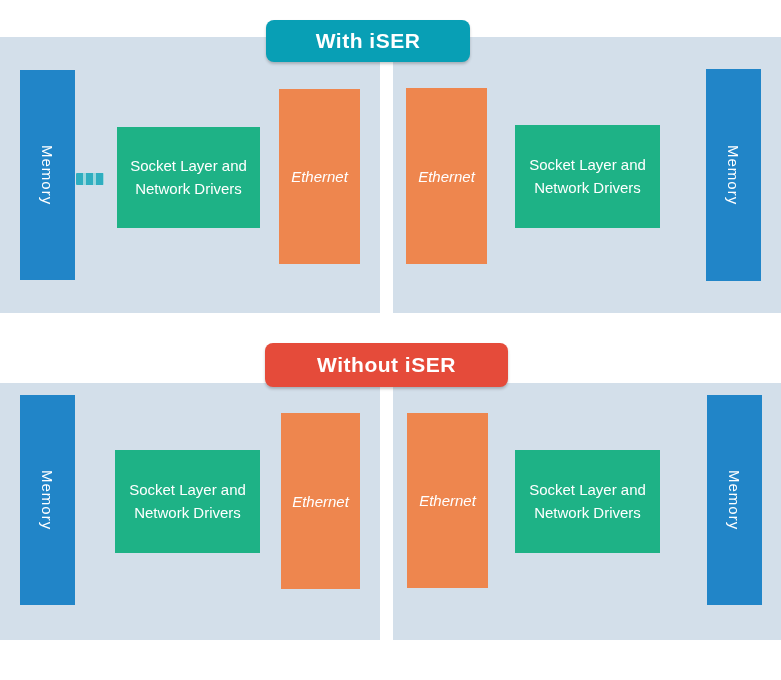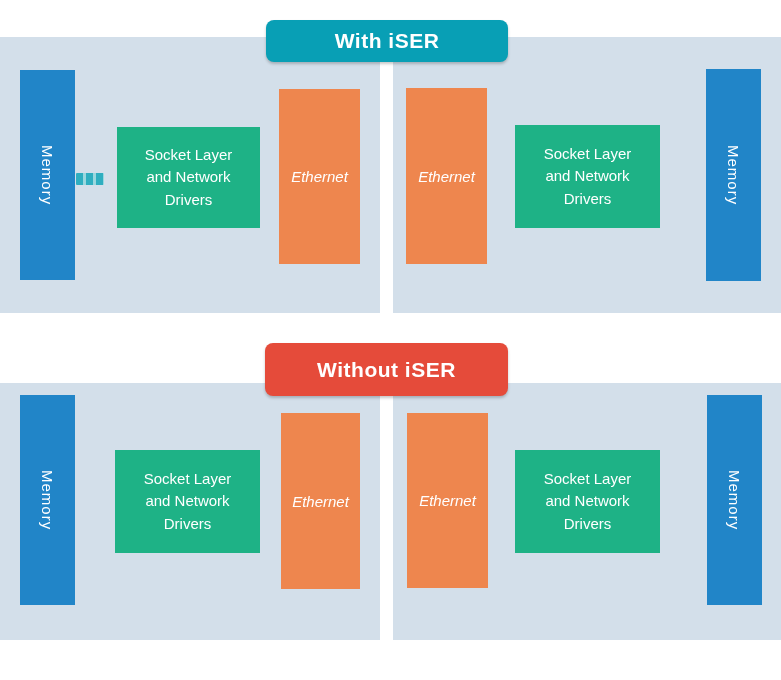--- a/index.html
+++ b/index.html
@@ -27,21 +27,21 @@
   }
   .memory {
     background: var(--c-memory-blue, #2185c8);
     writing-mode: vertical-rl;
     text-orientation: mixed;
     letter-spacing: 1px;
   }
   .socket {
     background: var(--c-socket-green, #1eb286);
     line-height: 1.5;
-    padding: 0 18px;
+    padding: 0 4px;
     box-sizing: border-box;
   }
   .ethernet {
     background: var(--c-ethernet-orange, #ee864e);
     font-style: italic;
   }
 
   .badge {
     position: absolute;
     display: flex;
@@ -66,22 +66,22 @@
     border-radius: 1px;
   }
 
   
   #p1 { left: 0;     top: 37px;  width: 380px; height: 276px; }
   #p2 { left: 393px; top: 37px;  width: 388px; height: 276px; }
   #p3 { left: 0;     top: 383px; width: 380px; height: 257px; }
   #p4 { left: 393px; top: 383px; width: 388px; height: 257px; }
 
   
-  #badge-with    { left: 266px; top: 20px;  width: 242px; height: 42px; }
-  #badge-without { left: 265px; top: 343px; width: 243px; height: 53px; }
+  #badge-with    { left: 266px; top: 20px;  width: 204px; height: 42px; }
+  #badge-without { left: 265px; top: 343px; width: 243px; height: 44px; }
 
   
   #p1 .memory    { left: 20px;  top: 33px;  width: 55px;  height: 210px; }
   #p1 .connector { left: 76px;  top: 136px; width: 28px;  height: 12px;  }
   #p1 .socket    { left: 117px; top: 90px;  width: 143px; height: 101px; }
   #p1 .ethernet  { left: 279px; top: 52px;  width: 81px;  height: 175px; }
 
   
   #p2 .ethernet  { left: 13px;  top: 51px;  width: 81px;  height: 176px; }
   #p2 .socket    { left: 122px; top: 88px;  width: 145px; height: 103px; }

